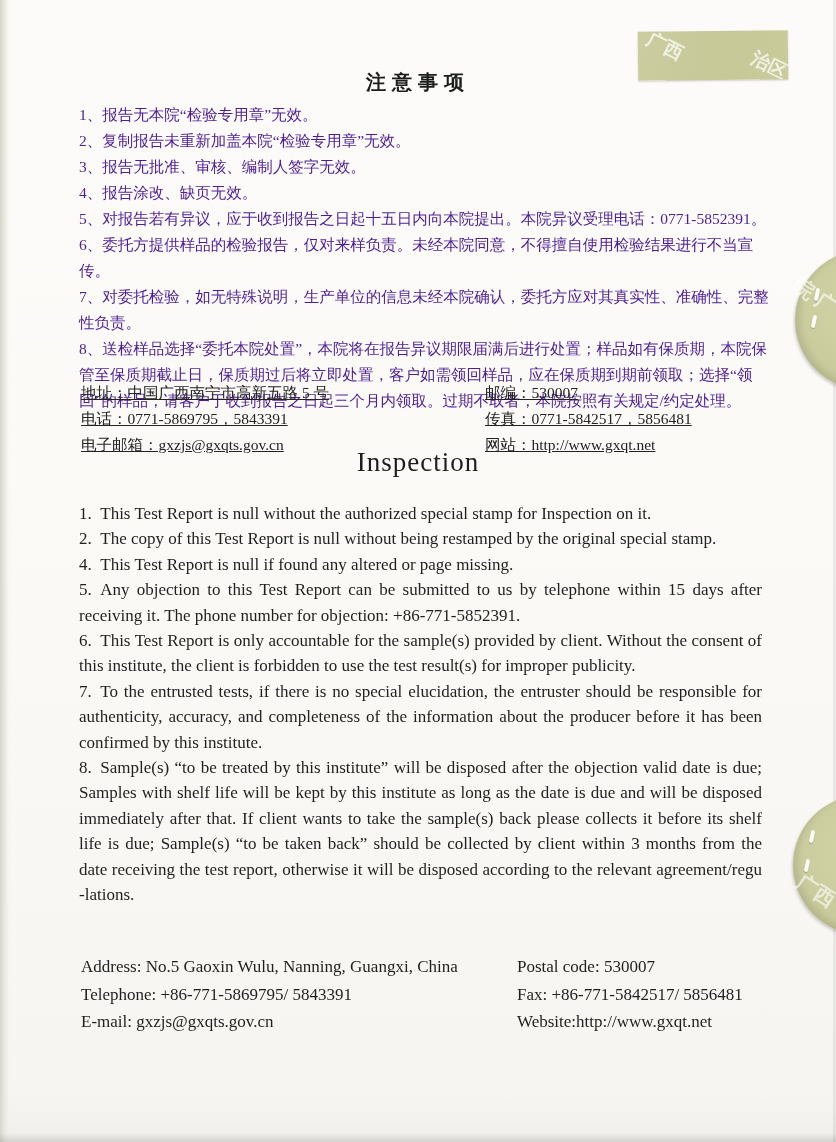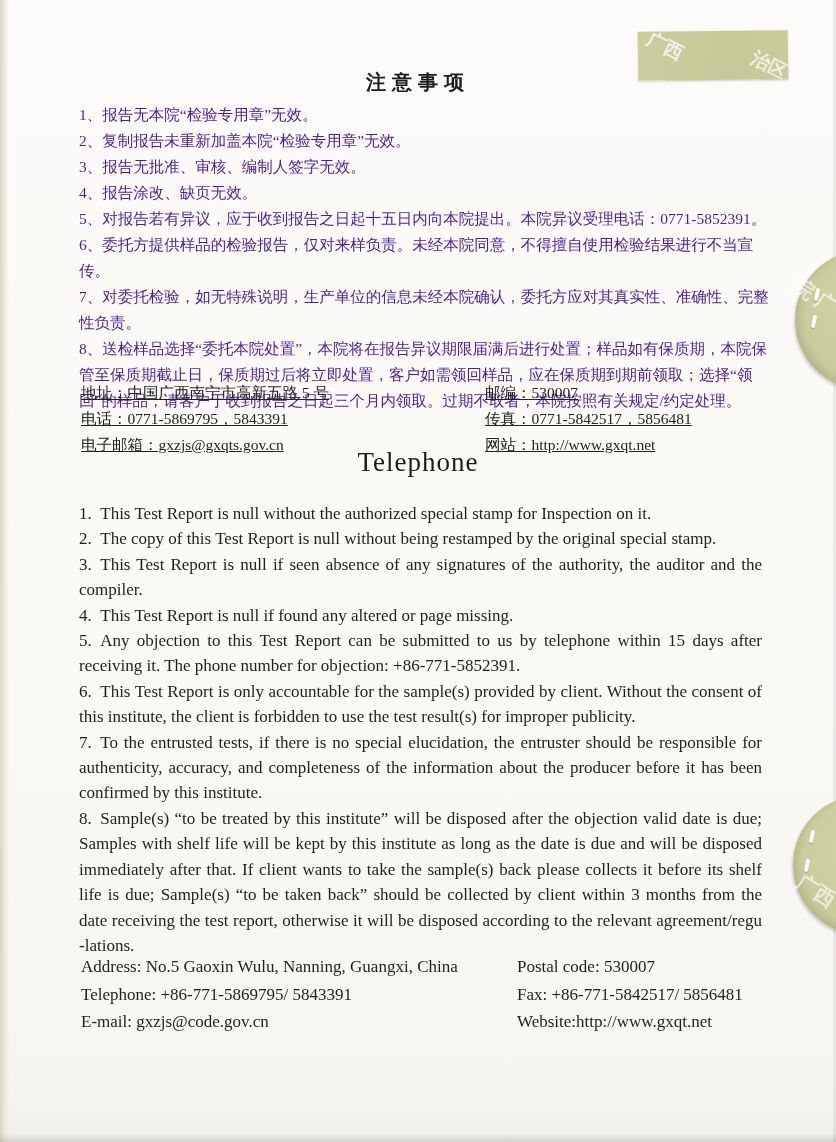--- a/index.html
+++ b/index.html
@@ -109,39 +109,38 @@
   <div class="row">
     <span>电话：0771-5869795，5843391</span>
     <span>传真：0771-5842517，5856481</span>
   </div>
   <div class="row">
     <span>电子邮箱：gxzjs@gxqts.gov.cn</span>
     <span>网站：http://www.gxqt.net</span>
   </div>
 </div>
 
-<div class="title-en">Telephone</div>
+<div class="title-en">Inspection</div>
 
 <div class="en-list">
   <p>1. This Test Report is null without the authorized special stamp for Inspection on it.</p>
   <p>2. The copy of this Test Report is null without being restamped by the original special stamp.</p>
-  <p>3. This Test Report is null if seen absence of any signatures of the authority, the auditor and the compiler.</p>
   <p>4. This Test Report is null if found any altered or page missing.</p>
   <p>5. Any objection to this Test Report can be submitted to us by telephone within 15 days after receiving it. The phone number for objection: +86-771-5852391.</p>
   <p>6. This Test Report is only accountable for the sample(s) provided by client. Without the consent of this institute, the client is forbidden to use the test result(s) for improper publicity.</p>
   <p>7. To the entrusted tests, if there is no special elucidation, the entruster should be responsible for authenticity, accuracy, and completeness of the information about the producer before it has been confirmed by this institute.</p>
   <p>8. Sample(s) “to be treated by this institute” will be disposed after the objection valid date is due; Samples with shelf life will be kept by this institute as long as the date is due and will be disposed immediately after that. If client wants to take the sample(s) back please collects it before its shelf life is due; Sample(s) “to be taken back” should be collected by client within 3 months from the date receiving the test report, otherwise it will be disposed according to the relevant agreement/regu -lations.</p>
 </div>
 
 <div class="en-contact">
   <div class="row">
     <span>Address: No.5 Gaoxin Wulu, Nanning, Guangxi, China</span>
     <span>Postal code: 530007</span>
   </div>
   <div class="row">
     <span>Telephone: +86-771-5869795/ 5843391</span>
     <span>Fax: +86-771-5842517/ 5856481</span>
   </div>
   <div class="row">
-    <span>E-mail: gxzjs@code.gov.cn</span>
+    <span>E-mail: gxzjs@gxqts.gov.cn</span>
     <span>Website:http://www.gxqt.net</span>
   </div>
 </div>
 
 </body></html>

